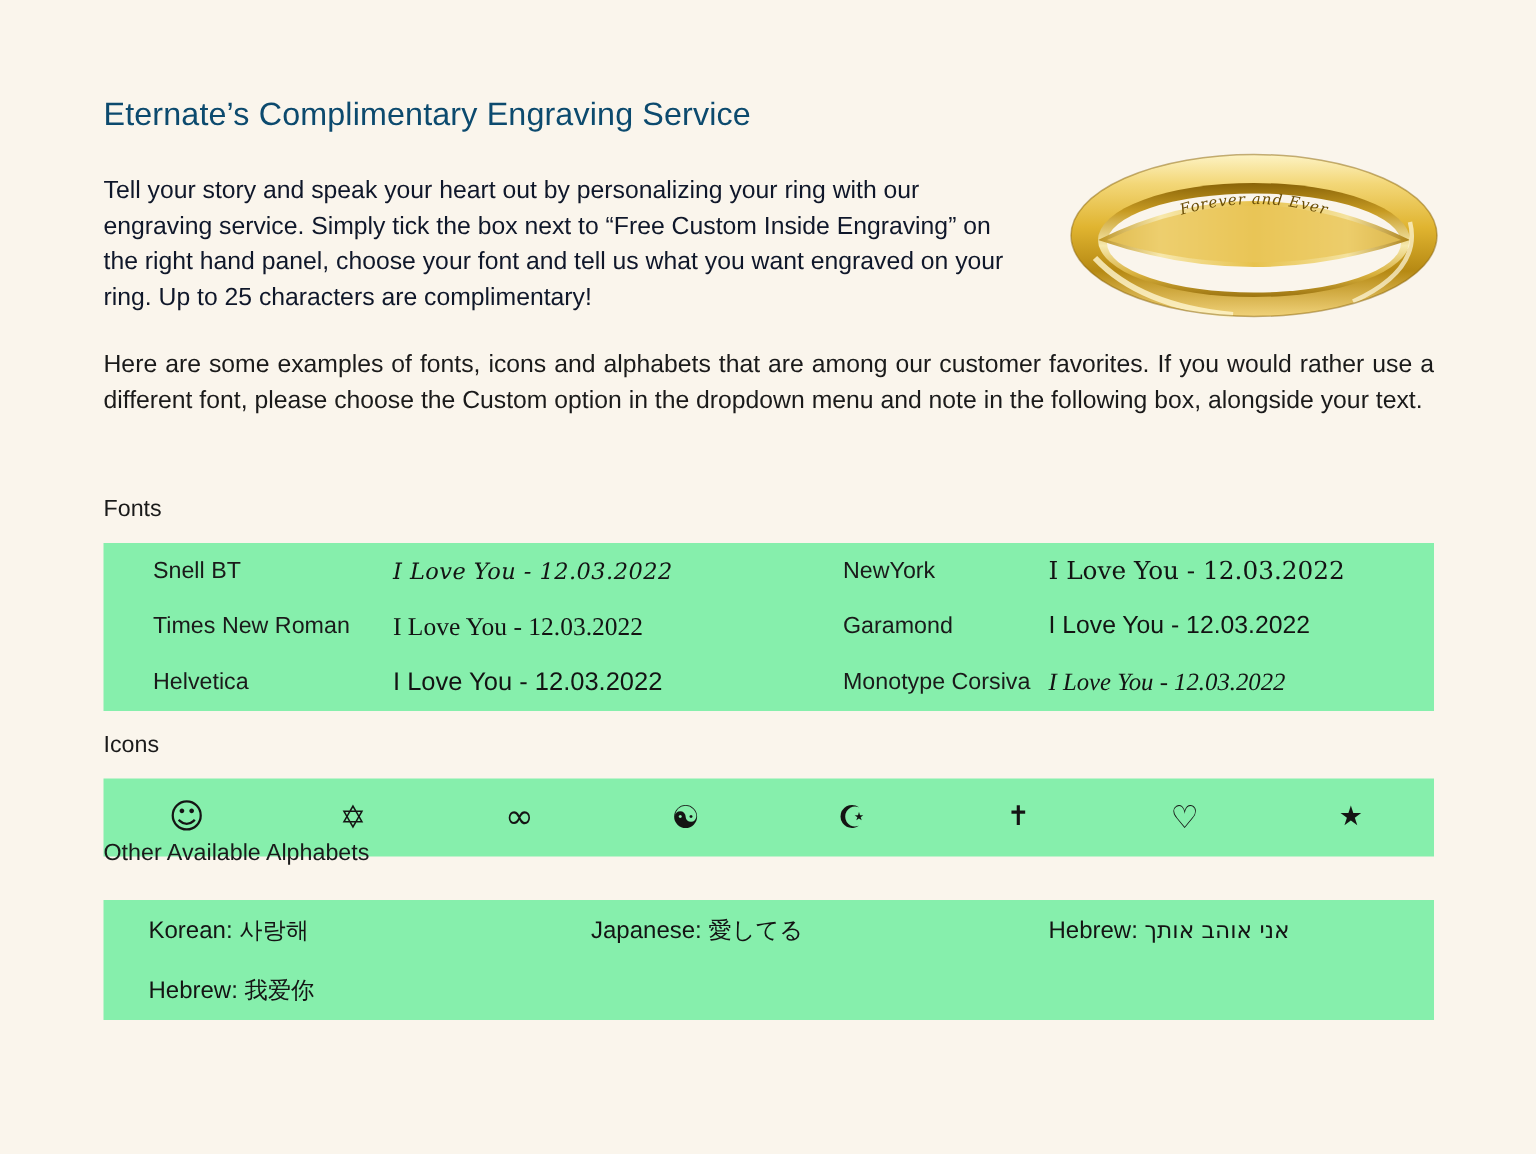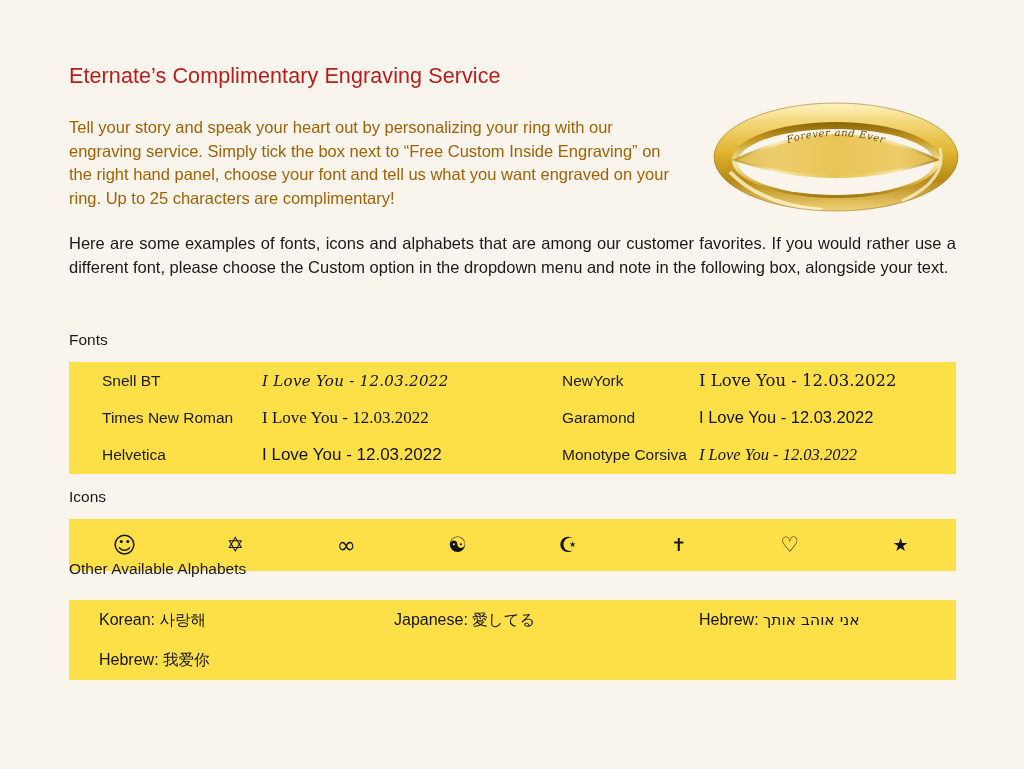--- a/index.html
+++ b/index.html
@@ -19,31 +19,31 @@
   }
 
   
   .title {
     position: absolute;
     left: 69px;
     top: 64px;
     font-size: 21.5px;
     font-weight: 400;
     letter-spacing: 0.1px;
-    color: #b91c1c;
+    color: #0c4a6e;
   }
 
   .intro {
     position: absolute;
     left: 69px;
     top: 116px;
     width: 610px;
     font-size: 16.5px;
     line-height: 23.5px;
-    color: #a16207;
+    color: #0f172a;
   }
 
   .intro2 {
     position: absolute;
     left: 69px;
     top: 232px;
     width: 887px;
     font-size: 16.5px;
     line-height: 23.5px;
     color: #1a1a1a;
@@ -68,21 +68,21 @@
     color: #1a1a1a;
   }
   #lbl-fonts { top: 331px; }
   #lbl-icons { top: 488px; }
   #lbl-alpha { top: 560px; }
 
   
   .panel {
     position: absolute;
     left: 69px;
-    background: #fde047;
+    background: #86efac;
   }
   #panel-fonts { top: 362px; width: 887px; height: 112px; }
   #panel-icons { top: 519px; width: 887px; height: 52px; }
   #panel-alpha { top: 600px; width: 887px; height: 80px; }
 
   
   .fonts-grid {
     position: absolute;
     inset: 0;
     display: grid;

